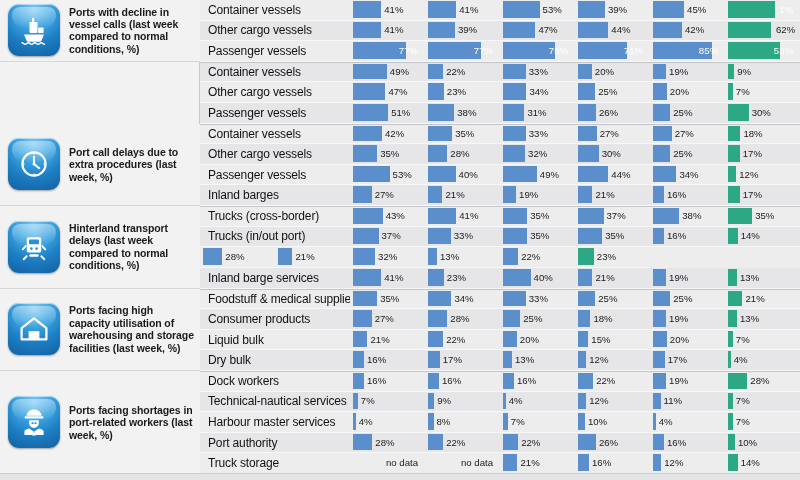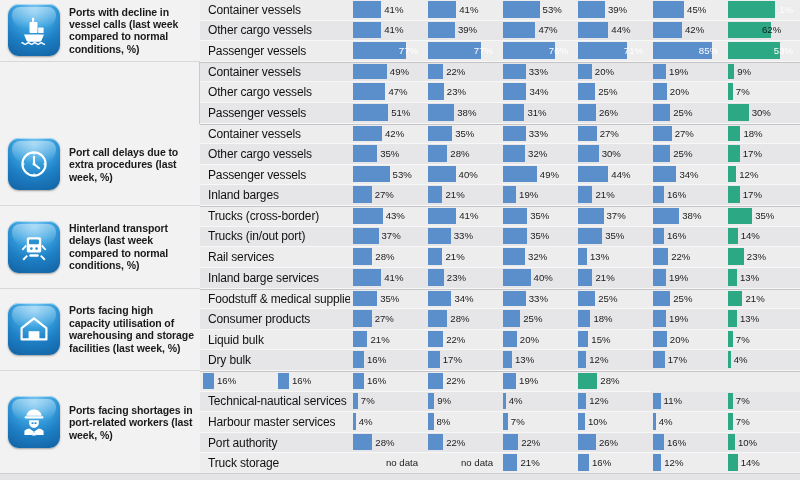--- a/index.html
+++ b/index.html
@@ -267,21 +267,21 @@
         </div>
         <div class="cell">
           <div class="barwrap">
             <div class="bar" style="width: 28.98px;"></div>
             <div class="val" style="left: 31.98px;">42%</div>
           </div>
         </div>
         <div class="cell">
           <div class="barwrap">
             <div class="bar green" style="width: 42.78px;"></div>
-            <div class="val" style="left: 34px;">62%</div>
+            <div class="val" style="left: 48px;">62%</div>
           </div>
         </div>
       </div>
       <div class="row rowbg-a" style="top: 41.2174px; height: 20.6087px;">
         <div class="lbl">Passenger vessels</div>
         <div class="cell">
           <div class="barwrap">
             <div class="bar" style="width: 53.13px;"></div>
             <div class="val inbar" style="right: 4px;">77%</div>
           </div>
@@ -662,21 +662,20 @@
           </div>
         </div>
         <div class="cell">
           <div class="barwrap">
             <div class="bar green" style="width: 9.66px;"></div>
             <div class="val" style="left: 12.66px;">14%</div>
           </div>
         </div>
       </div>
       <div class="row rowbg-a" style="top: 247.304px; height: 20.6087px;">
-        <div class="lbl">Rail services</div>
         <div class="cell">
           <div class="barwrap">
             <div class="bar" style="width: 19.32px;"></div>
             <div class="val" style="left: 22.32px;">28%</div>
           </div>
         </div>
         <div class="cell">
           <div class="barwrap">
             <div class="bar" style="width: 14.49px;"></div>
             <div class="val" style="left: 17.49px;">21%</div>
@@ -896,20 +895,21 @@
           </div>
         </div>
         <div class="cell">
           <div class="barwrap">
             <div class="bar green" style="width: 2.76px;"></div>
             <div class="val" style="left: 5.76px;">4%</div>
           </div>
         </div>
       </div>
       <div class="row rowbg-a sep" style="top: 370.957px; height: 20.6087px;">
+        <div class="lbl">Dock workers</div>
         <div class="cell">
           <div class="barwrap">
             <div class="bar" style="width: 11.04px;"></div>
             <div class="val" style="left: 14.04px;">16%</div>
           </div>
         </div>
         <div class="cell">
           <div class="barwrap">
             <div class="bar" style="width: 11.04px;"></div>
             <div class="val" style="left: 14.04px;">16%</div>

